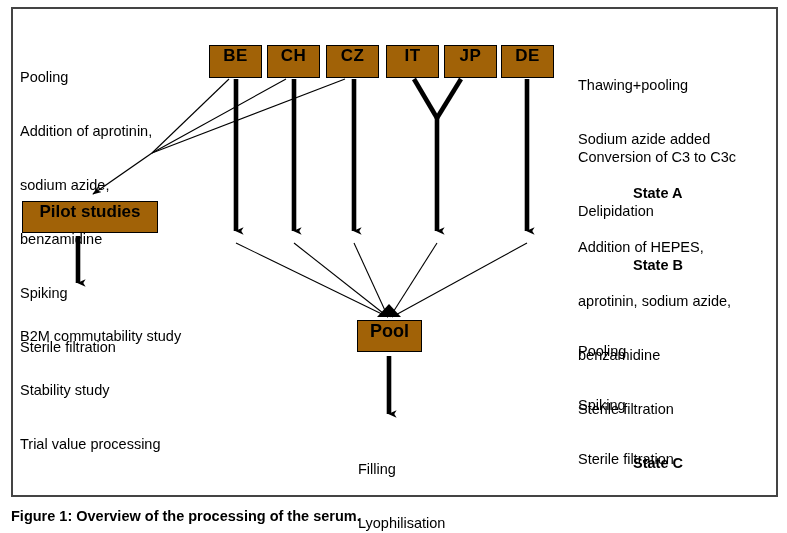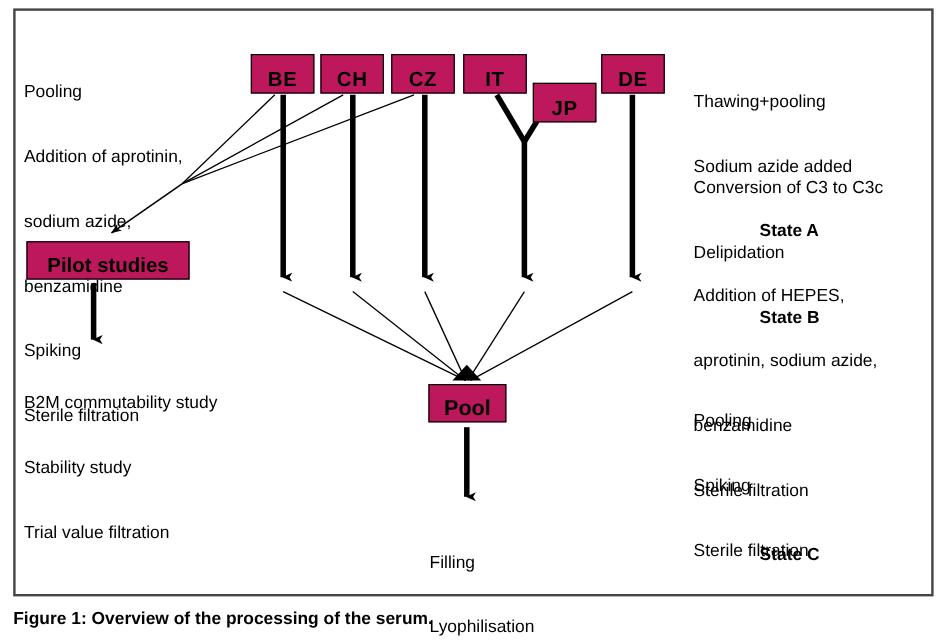--- a/index.html
+++ b/index.html
@@ -28,24 +28,24 @@
     position:absolute;
     font-size:14.5px;
     line-height:18px;
     white-space:pre;
     color:#000000;
   }
 
   .node-box{
     position:absolute;
     border:1.5px solid #000000;
-    background:#be185d;
+    background:#a16207;
     box-sizing:border-box;
     display:flex;
-    align-items:flex-end;
+    align-items:flex-start;
     justify-content:center;
     font-weight:bold;
     color:#000000;
   }
   .country-box{
     width:53px;height:33px;
     font-size:17px;
     letter-spacing:0.5px;
   }
   .pilot-box{
@@ -130,36 +130,36 @@
     <div>Sterile filtration</div>
   </div>
 
   <div class="node-box pilot-box">
     <span>Pilot studies</span>
   </div>
 
   <div class="txt" style="left:20px;top:291px;">
     <div>B2M commutability study</div>
     <div>Stability study</div>
-    <div>Trial value filtration</div>
+    <div>Trial value processing</div>
   </div>
 
   <div class="node-box country-box" style="left:209px;top:45px;">
     <span>BE</span>
   </div>
   <div class="node-box country-box" style="left:267px;top:45px;">
     <span>CH</span>
   </div>
   <div class="node-box country-box" style="left:326px;top:45px;">
     <span>CZ</span>
   </div>
   <div class="node-box country-box" style="left:386px;top:45px;">
     <span>IT</span>
   </div>
-  <div class="node-box country-box" style="left:444px;top:45px;margin-top:24px;">
+  <div class="node-box country-box" style="left:444px;top:45px;">
     <span>JP</span>
   </div>
   <div class="node-box country-box" style="left:501px;top:45px;">
     <span>DE</span>
   </div>
 
   <div class="node-box pool-box">
     <span>Pool</span>
   </div>
 

